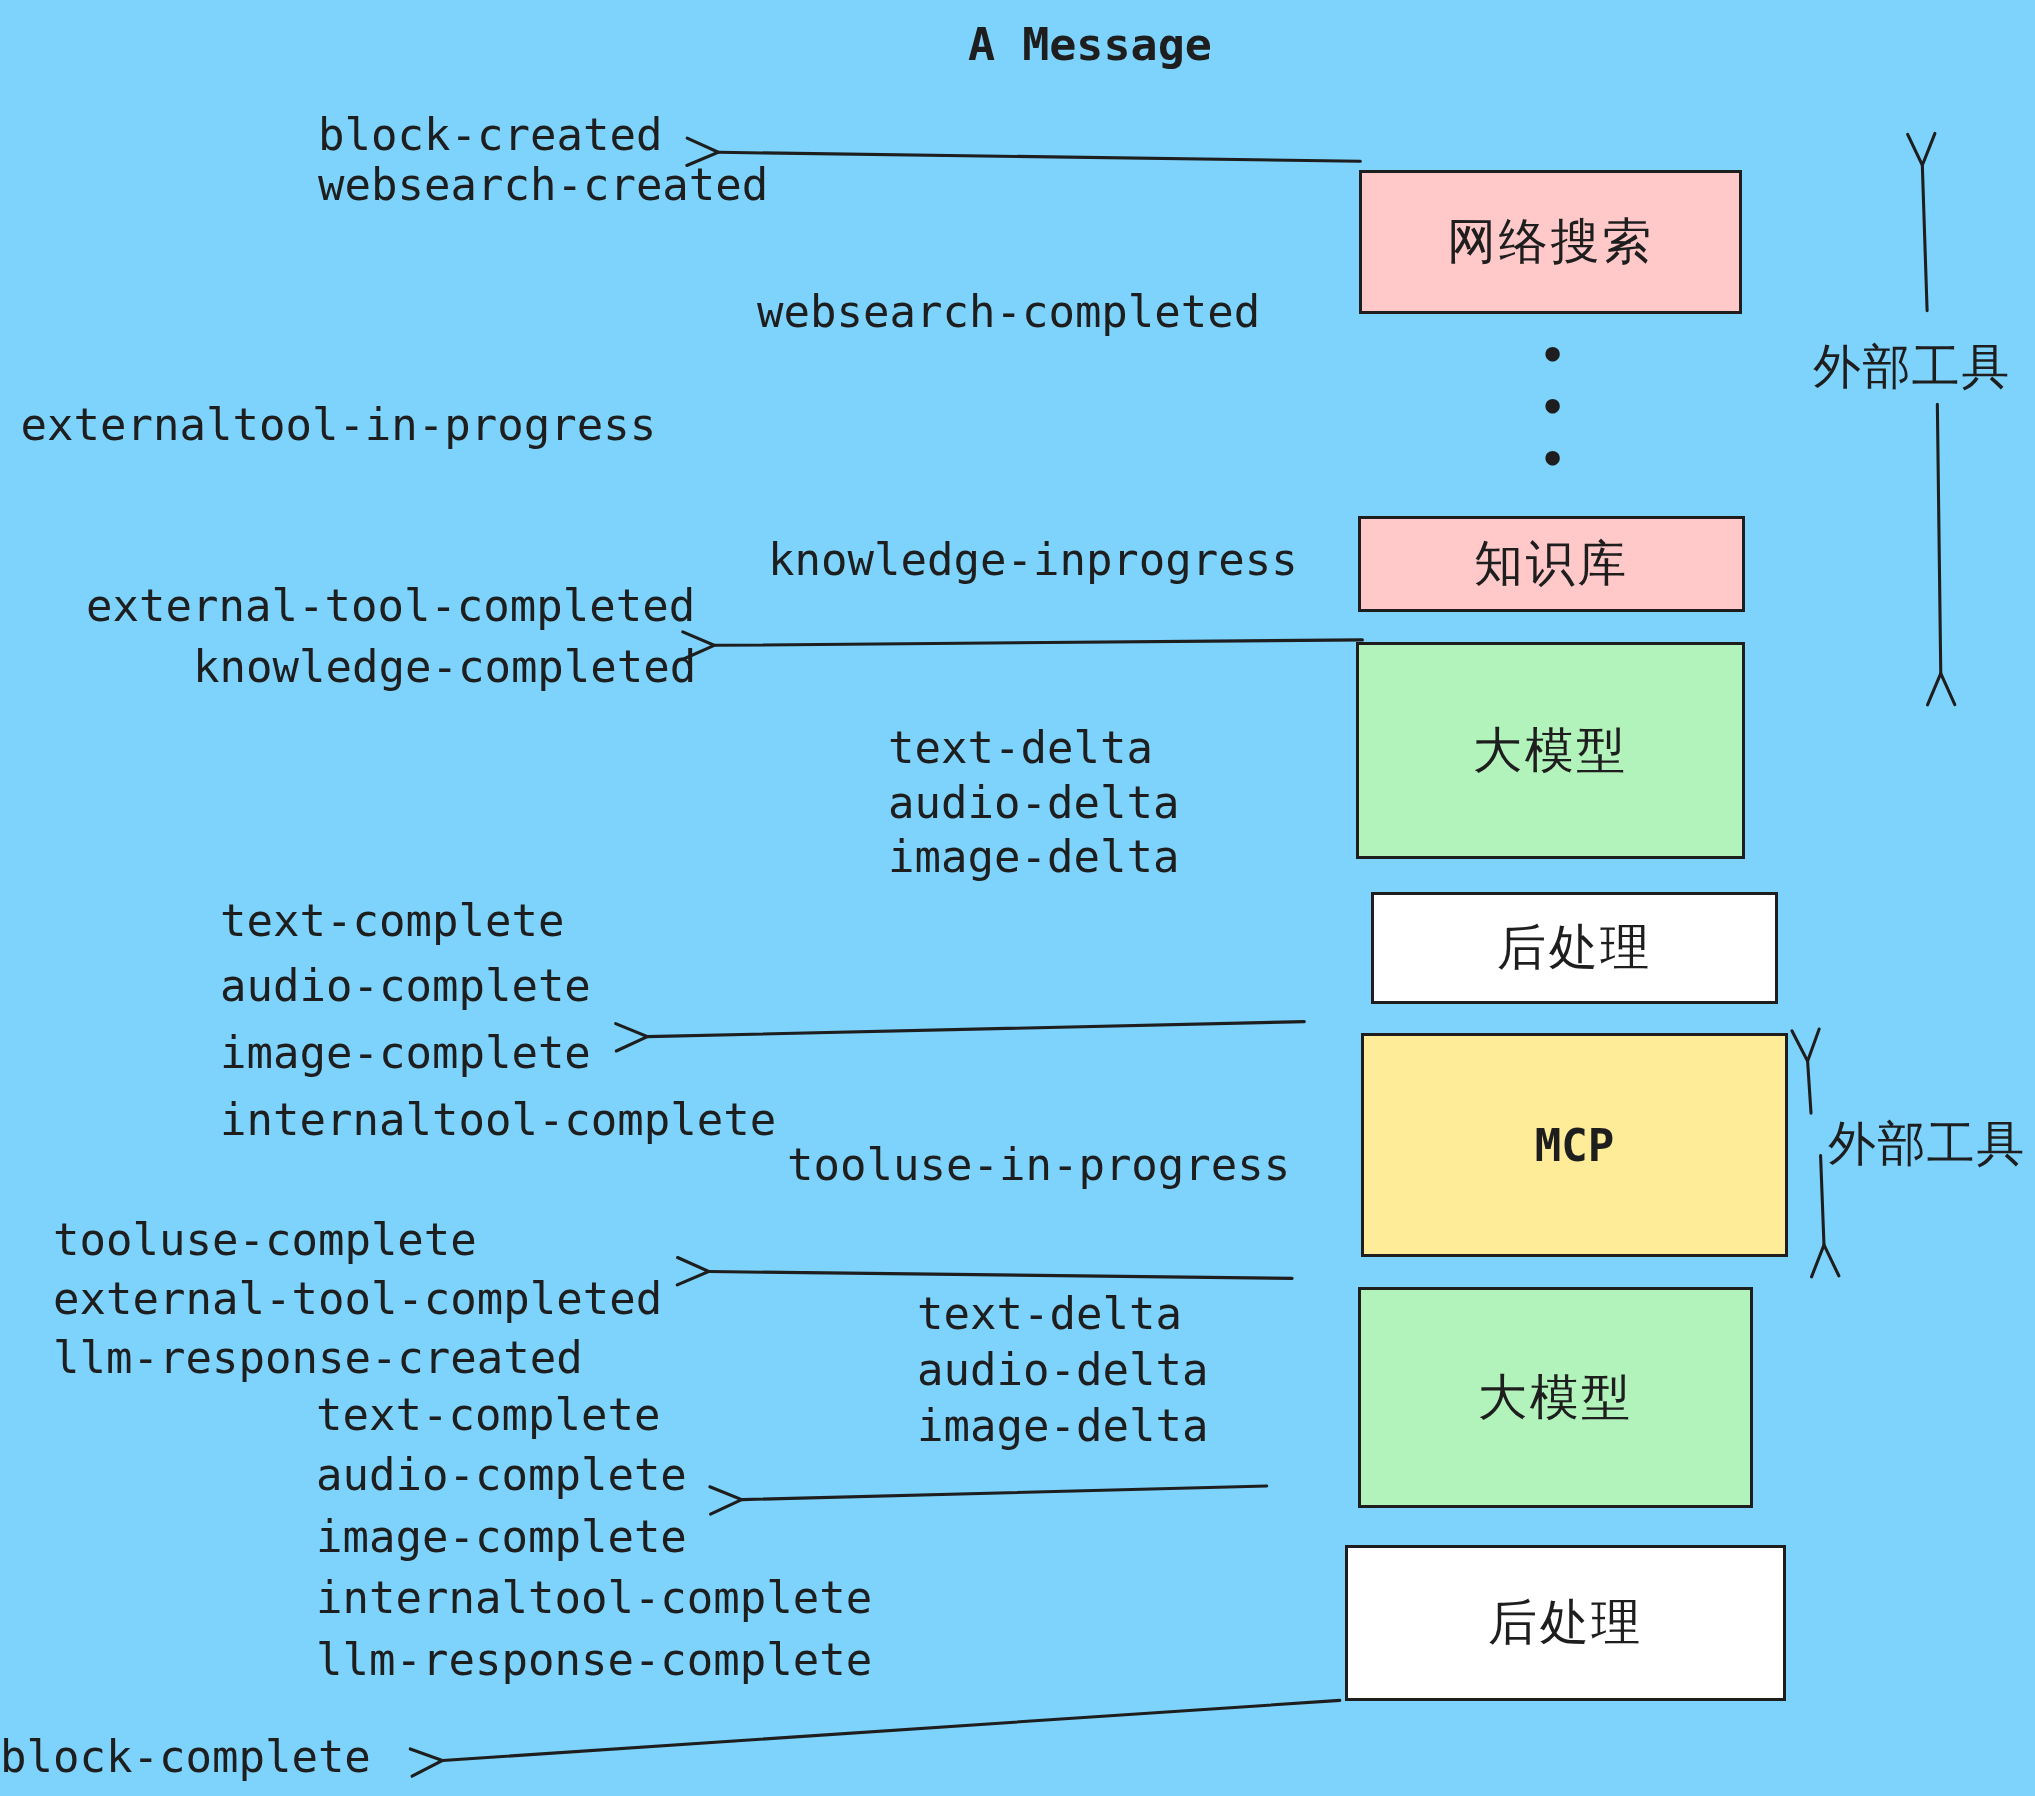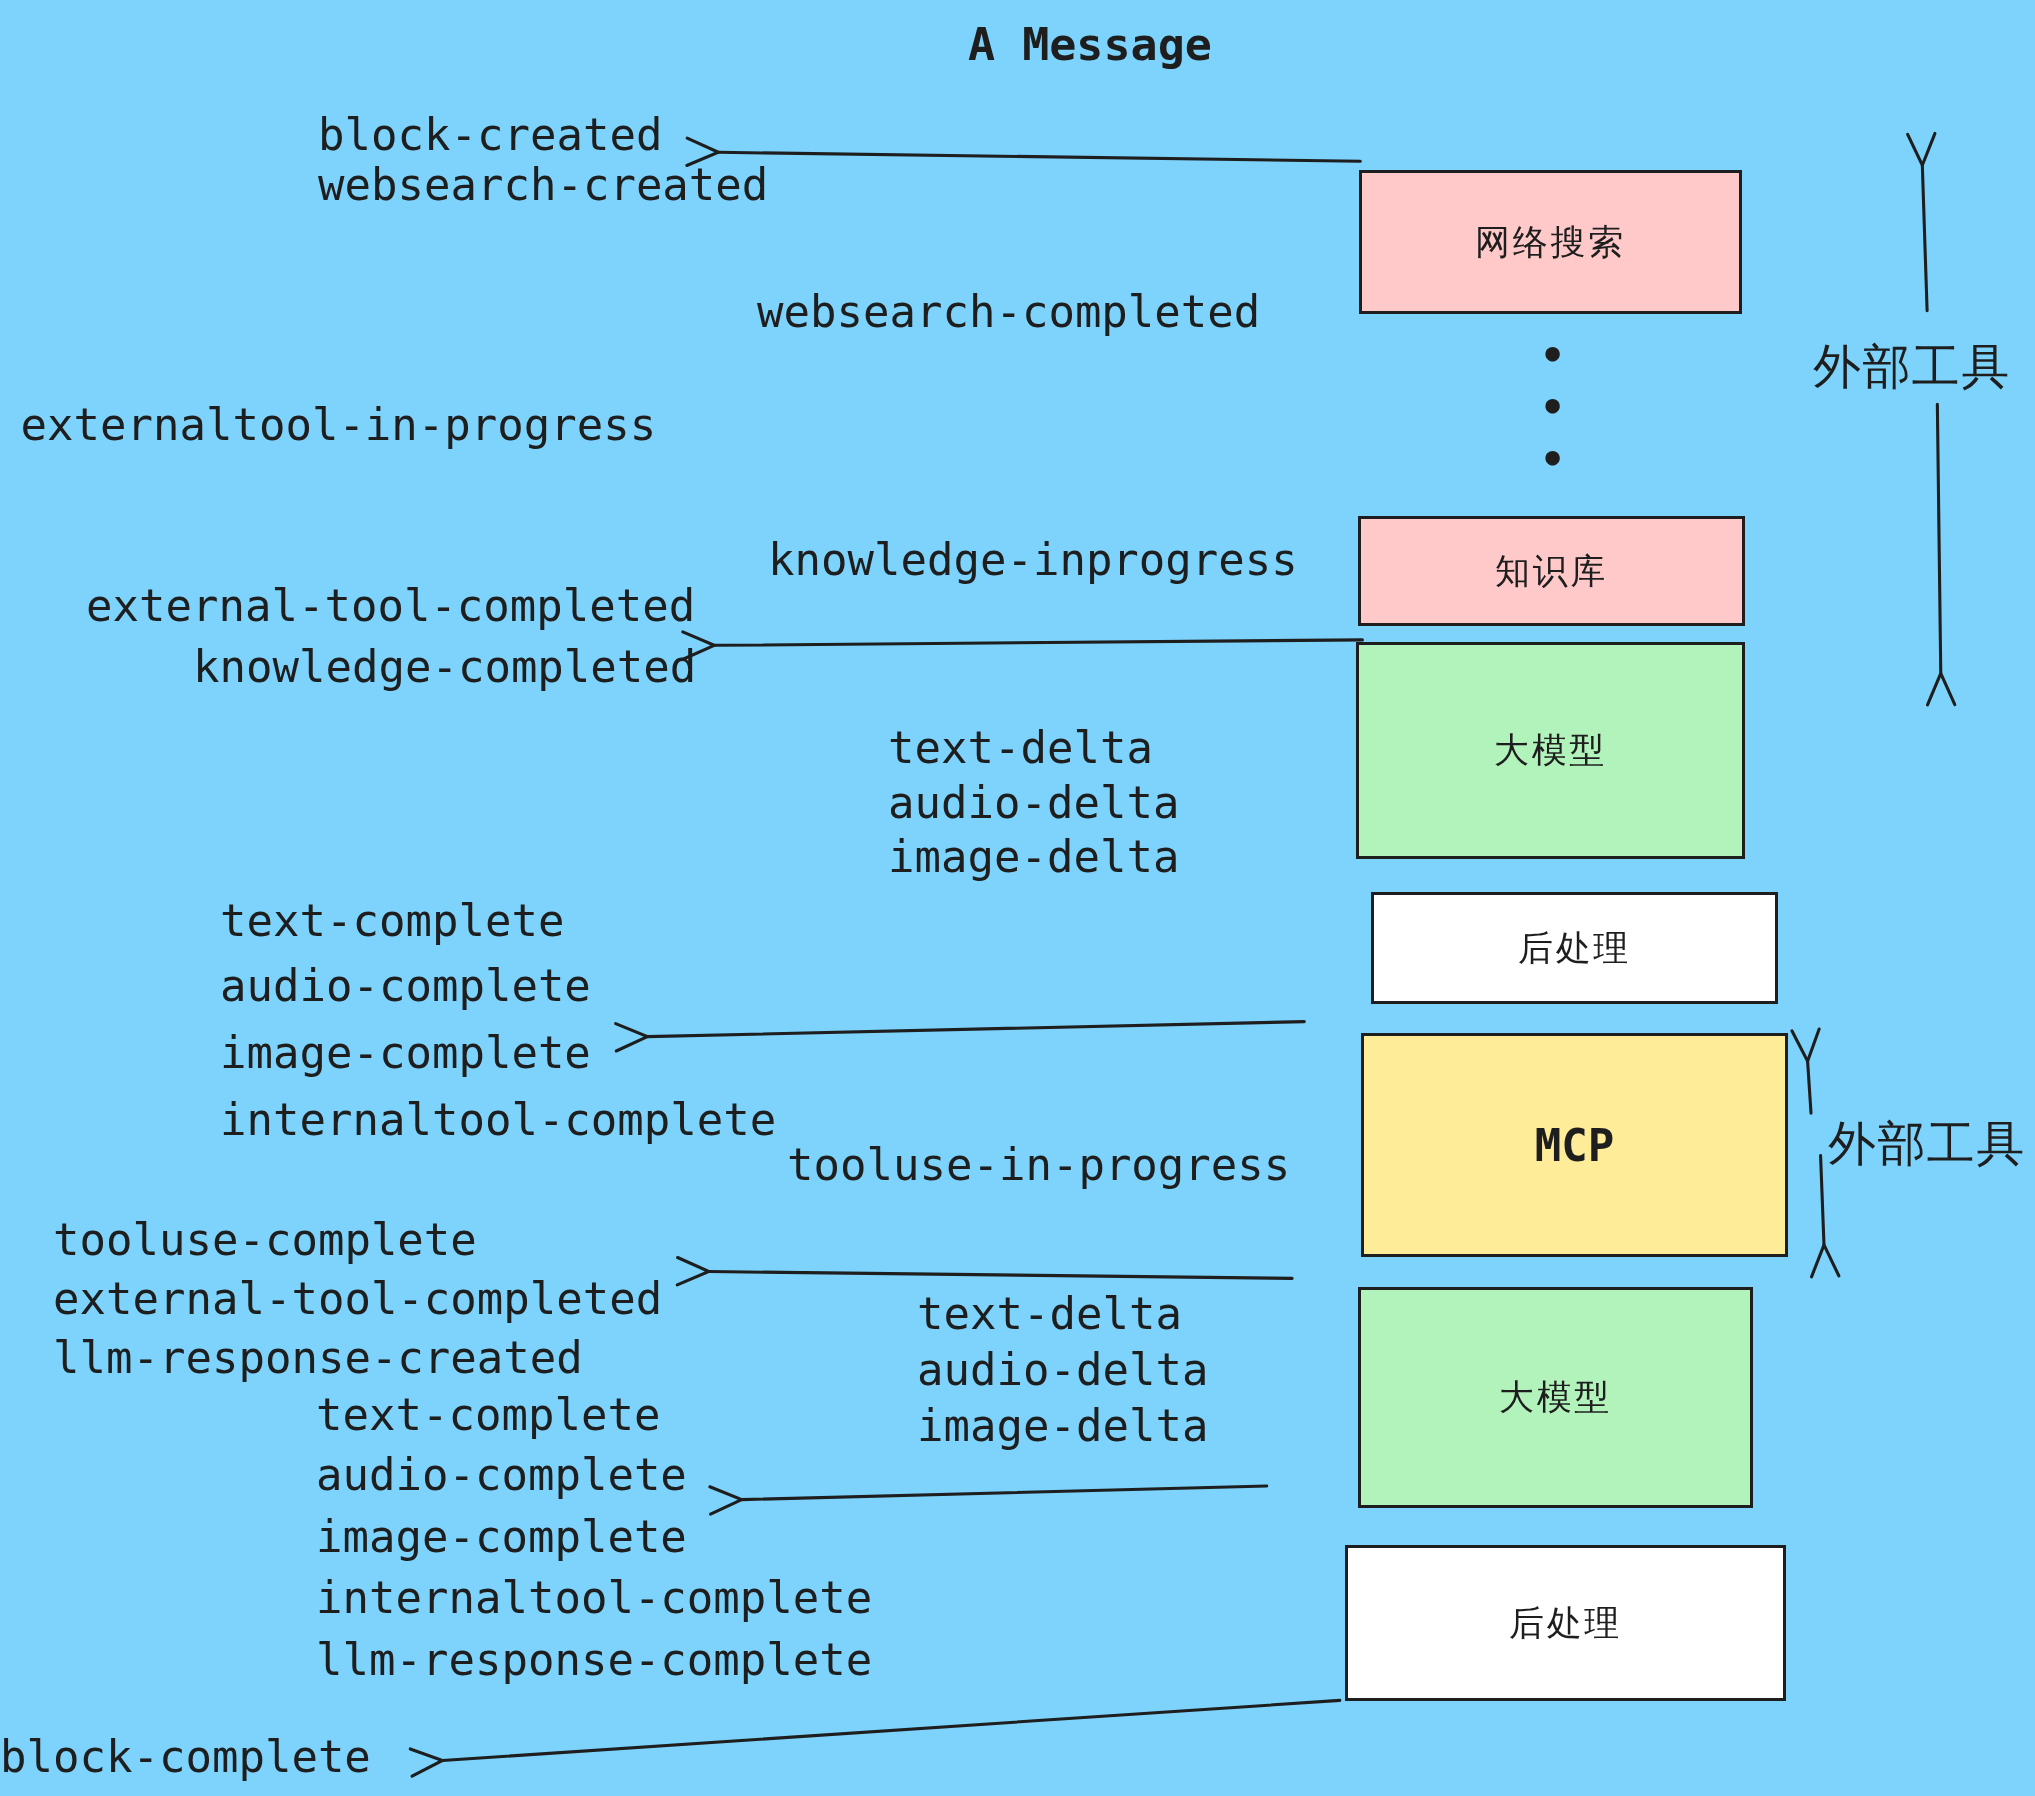--- a/index.html
+++ b/index.html
@@ -2,21 +2,21 @@
 <html style="font-size:11px"><head>
 <meta charset="utf-8">
 <style>
   html,body{margin:0;padding:0;background:#fff;}
   #canvas{position:relative;width:2035px;height:1796px;background:#7dd3fc;overflow:hidden;
           font-family:"DejaVu Sans Mono","Liberation Mono",monospace;color:#1e1e1e;}
   .title{position:absolute;font-size:45px;font-weight:600;letter-spacing:0;white-space:nowrap;}
   .ev{position:absolute;font-size:44px;font-weight:500;line-height:1;white-space:nowrap;}
   .box{position:absolute;border:3.4px solid #1e1e1e;display:flex;align-items:center;justify-content:center;
        box-sizing:border-box;background:#fff;}
-  .box .lbl{font-family:Liberation Mono, monospace;font-size:35px;font-weight:500;
+  .box .lbl{font-family:Liberation Mono, monospace;font-size:49px;font-weight:500;
             letter-spacing:2.7px;white-space:nowrap;}
   .box.mono .lbl{font-family:"DejaVu Sans Mono","Liberation Mono",monospace;font-weight:700;font-size:44px;letter-spacing:0;}
   .side-label{position:absolute;font-family:"DejaVu Sans","Liberation Sans",sans-serif;
               font-size:48px;font-weight:500;letter-spacing:1.4px;white-space:nowrap;}
   .dots{position:absolute;font-family:"DejaVu Sans","Liberation Sans",sans-serif;
         font-size:41px;line-height:1.27;white-space:pre;text-align:center;font-weight:700;}
   svg.layer{position:absolute;left:0;top:0;width:2035px;height:1796px;}
   svg.layer line{stroke:#1e1e1e;stroke-width:4.5;stroke-linecap:round;}
 </style>
 </head>
@@ -68,21 +68,21 @@
   <div class="ev" style="left:316px;top:1393px;">text-complete</div>
   <div class="ev" style="left:316px;top:1453px;">audio-complete</div>
   <div class="ev" style="left:316px;top:1515px;">image-complete</div>
   <div class="ev" style="left:316px;top:1576px;">internaltool-complete</div>
   <div class="ev" style="left:316px;top:1638px;">llm-response-complete</div>
   <div class="ev" style="left:0;top:1735px;">block-complete</div>
 
   <div class="box" style="left: 1359px; top: 170px; width: 383px; height: 144px; background: rgb(255, 201, 201);">
       <span class="lbl">网络搜索</span>
     </div>
-  <div class="box" style="left: 1358px; top: 516px; width: 387px; height: 110px; background: rgb(255, 201, 201);">
+  <div class="box" style="left: 1358px; top: 516px; width: 387px; height: 96px; background: rgb(255, 201, 201);">
       <span class="lbl">知识库</span>
     </div>
   <div class="box" style="left: 1356px; top: 642px; width: 389px; height: 217px; background: rgb(178, 242, 187);">
       <span class="lbl">大模型</span>
     </div>
   <div class="box" style="left: 1371px; top: 892px; width: 407px; height: 112px; background: rgb(255, 255, 255);">
       <span class="lbl">后处理</span>
     </div>
   <div class="box mono" style="left: 1361px; top: 1033px; width: 427px; height: 224px; background: rgb(255, 236, 153);">
       <span class="lbl">MCP</span>

